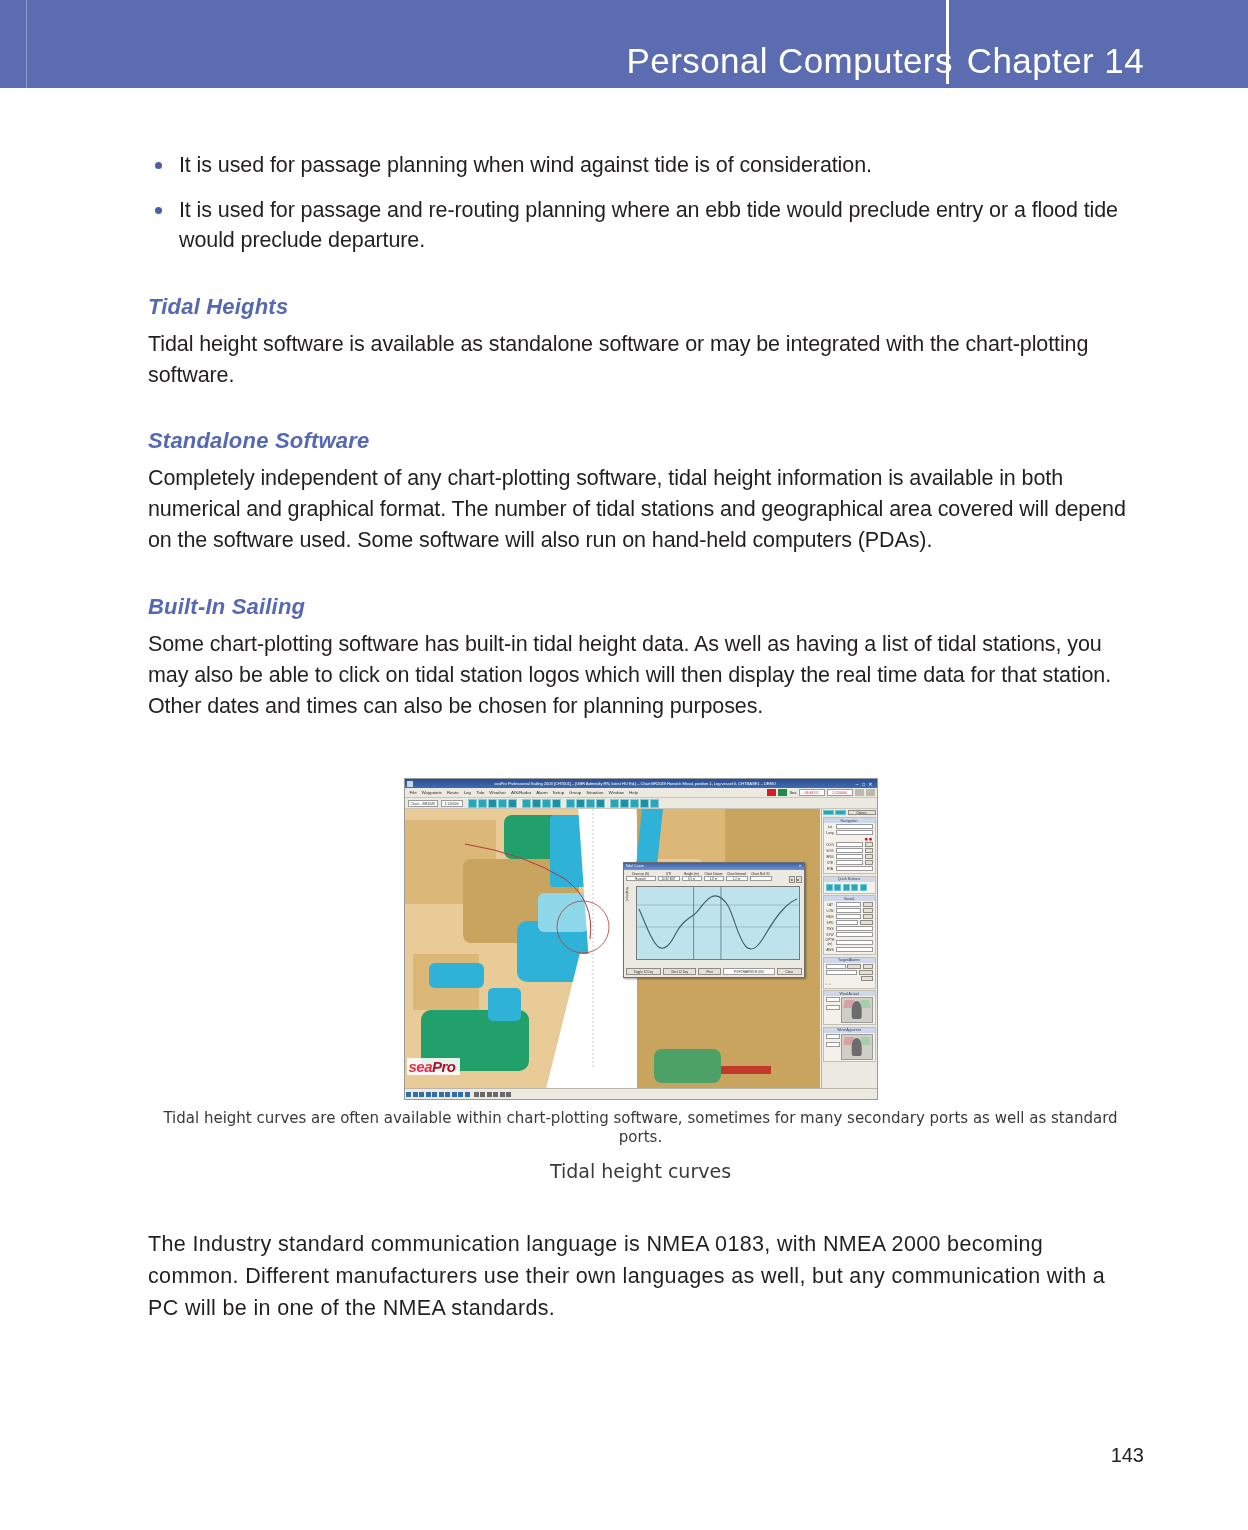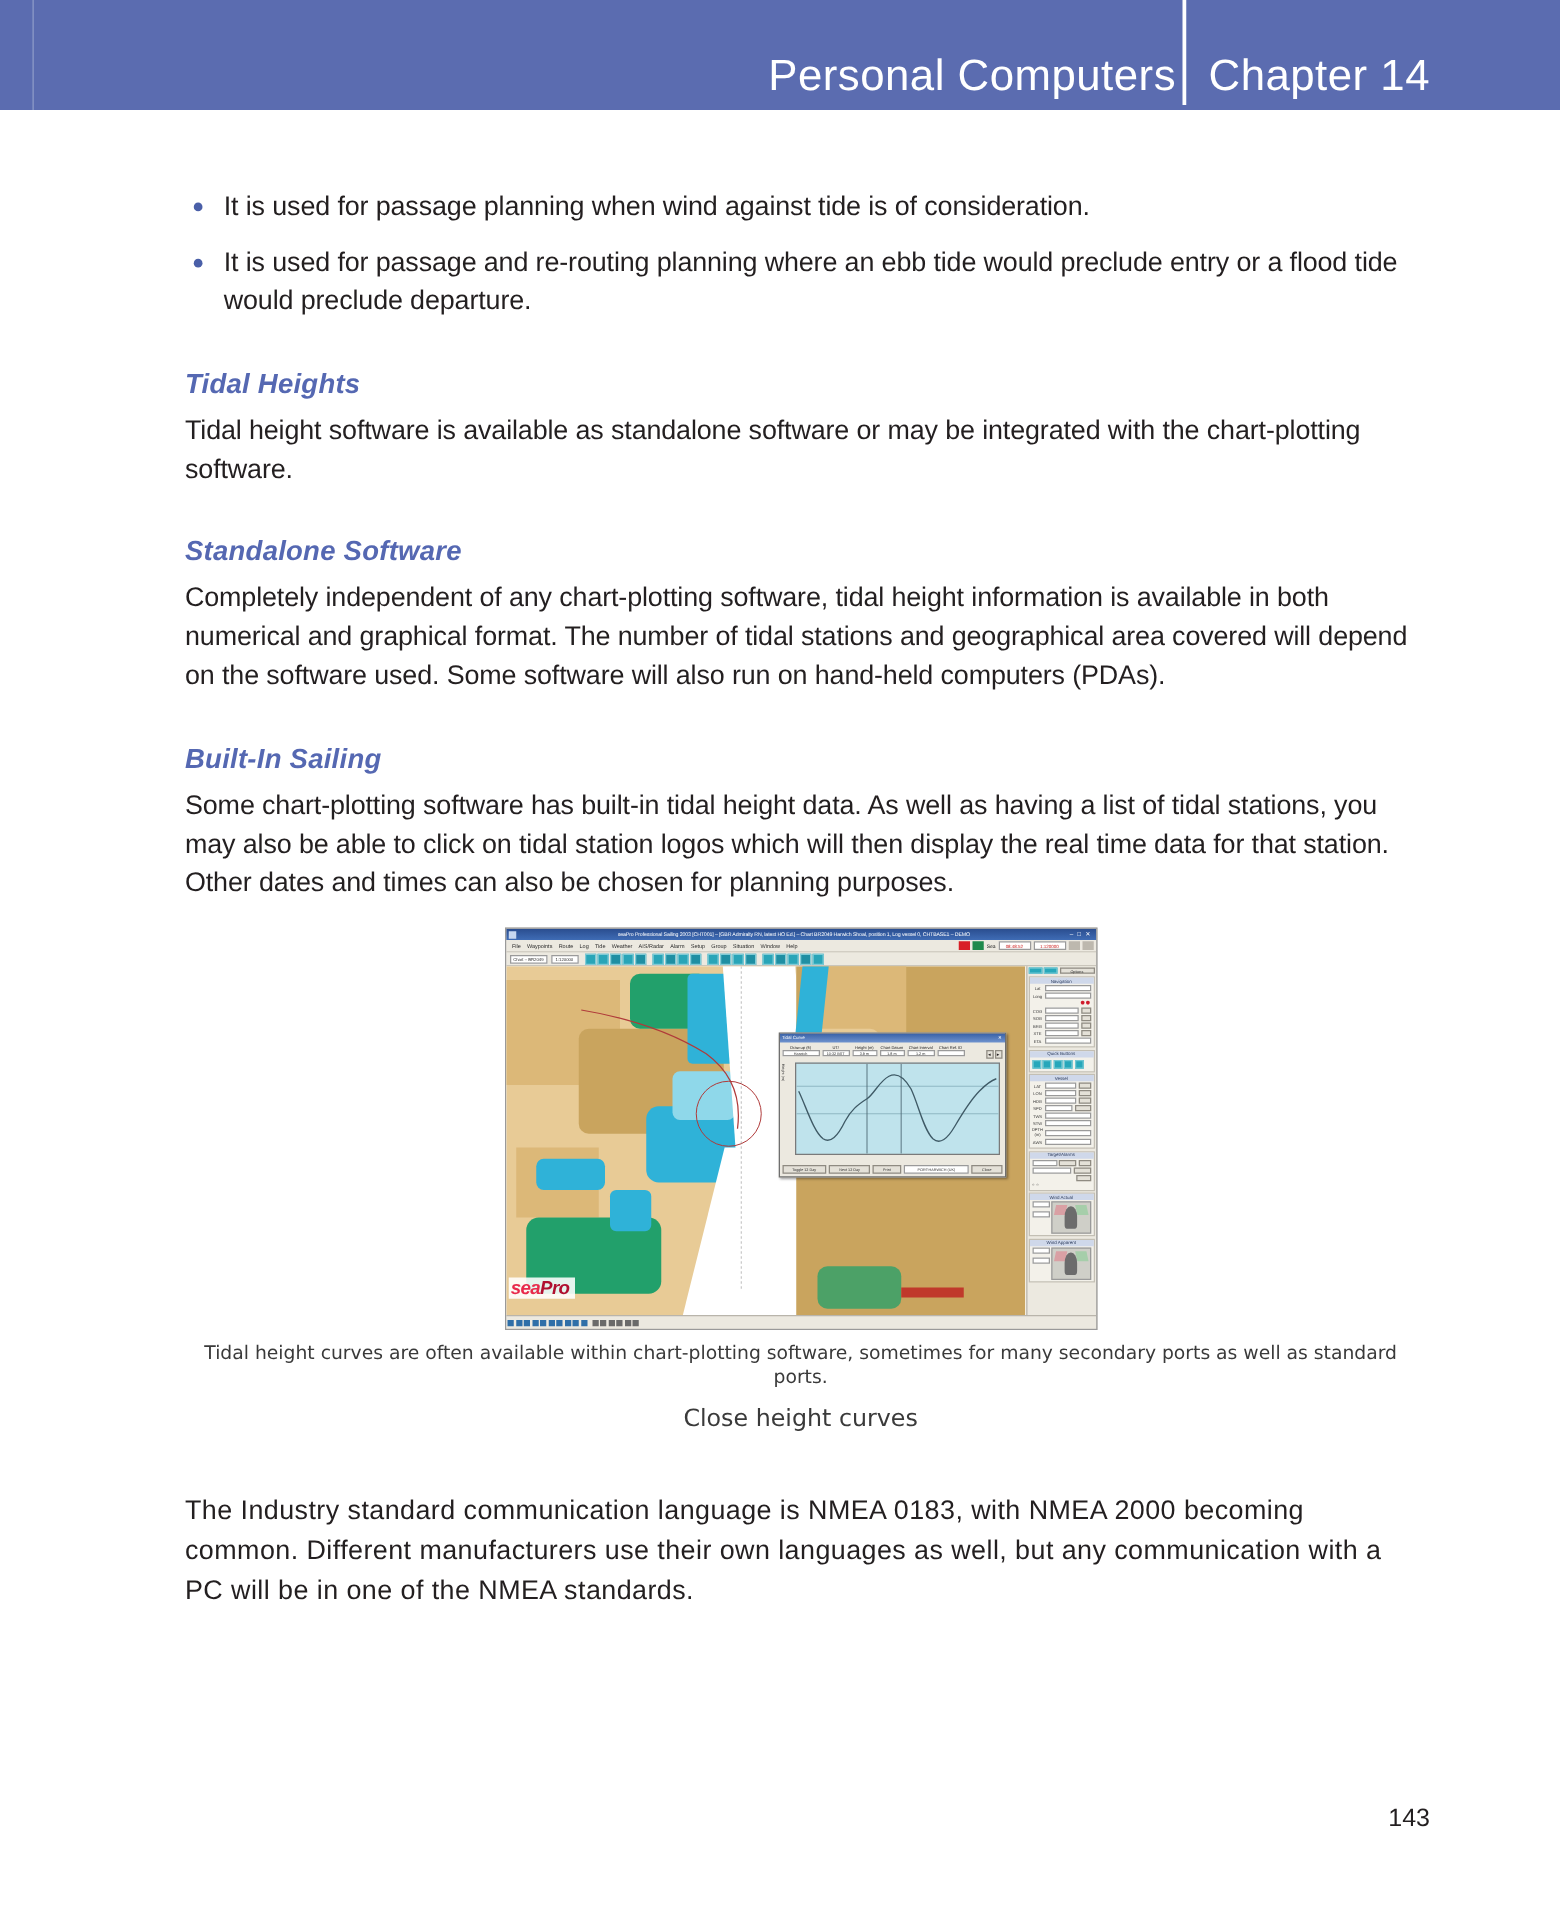--- a/index.html
+++ b/index.html
@@ -49,21 +49,21 @@
     height: 84px;
     background: #ffffff;
   }
   .header-chapter {
     color: #ffffff;
     font-size: 35px;
     font-weight: 300;
     letter-spacing: 0.4px;
     line-height: 1;
     white-space: nowrap;
-    margin-left: 26px;
+    margin-left: 14px;
     padding-bottom: 2px;
   }
   .header-leftrule {
     position: absolute;
     left: 26px;
     top: 0;
     width: 1px;
     height: 88px;
     background: #8e9bc8;
   }
@@ -121,21 +121,21 @@
   }
   .sec {
     margin-top: 38px;
   }
   .sec-wide {
     margin-top: 46px;
   }
 
   
   .figure {
-    margin-top: 20px;
+    margin-top: 56px;
     text-align: center;
   }
   .screenshot {
     width: 474px;
     height: 322px;
     margin: 0 auto;
     position: relative;
     background: #d8d4cc;
     border: 1px solid #9a9a9a;
     overflow: hidden;
@@ -885,21 +885,21 @@
         <span class="sb-ico g2" style="margin-left:4px"></span>
         <span class="sb-ico g2"></span>
         <span class="sb-ico g2"></span>
         <span class="sb-ico g2"></span>
         <span class="sb-ico g2"></span>
         <span class="sb-ico g2"></span>
       </div>
     </div>
 
     <div class="cap1">Tidal height curves are often available within chart-plotting software, sometimes for many secondary ports as well as standard ports.</div>
-    <div class="cap2">Close height curves</div>
+    <div class="cap2">Tidal height curves</div>
   </div>
 
   <div class="sec-wide">
     <p class="body" style="letter-spacing:0.35px;line-height:1.5;">The Industry standard communication language is NMEA 0183, with NMEA 2000 becoming common. Different manufacturers use their own languages as well, but any communication with a PC will be in one of the NMEA standards.</p>
   </div>
 
 </div>
 
 <div class="page-num">143</div>
 

